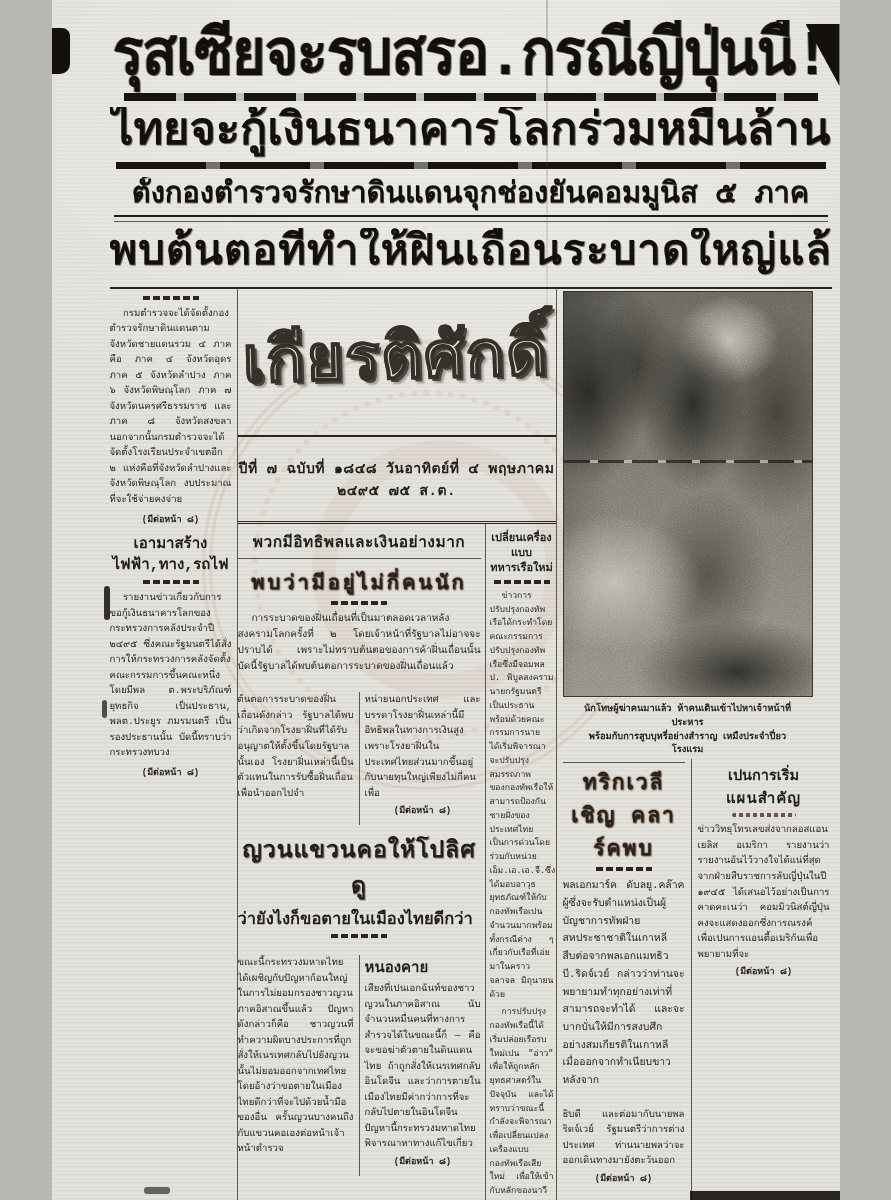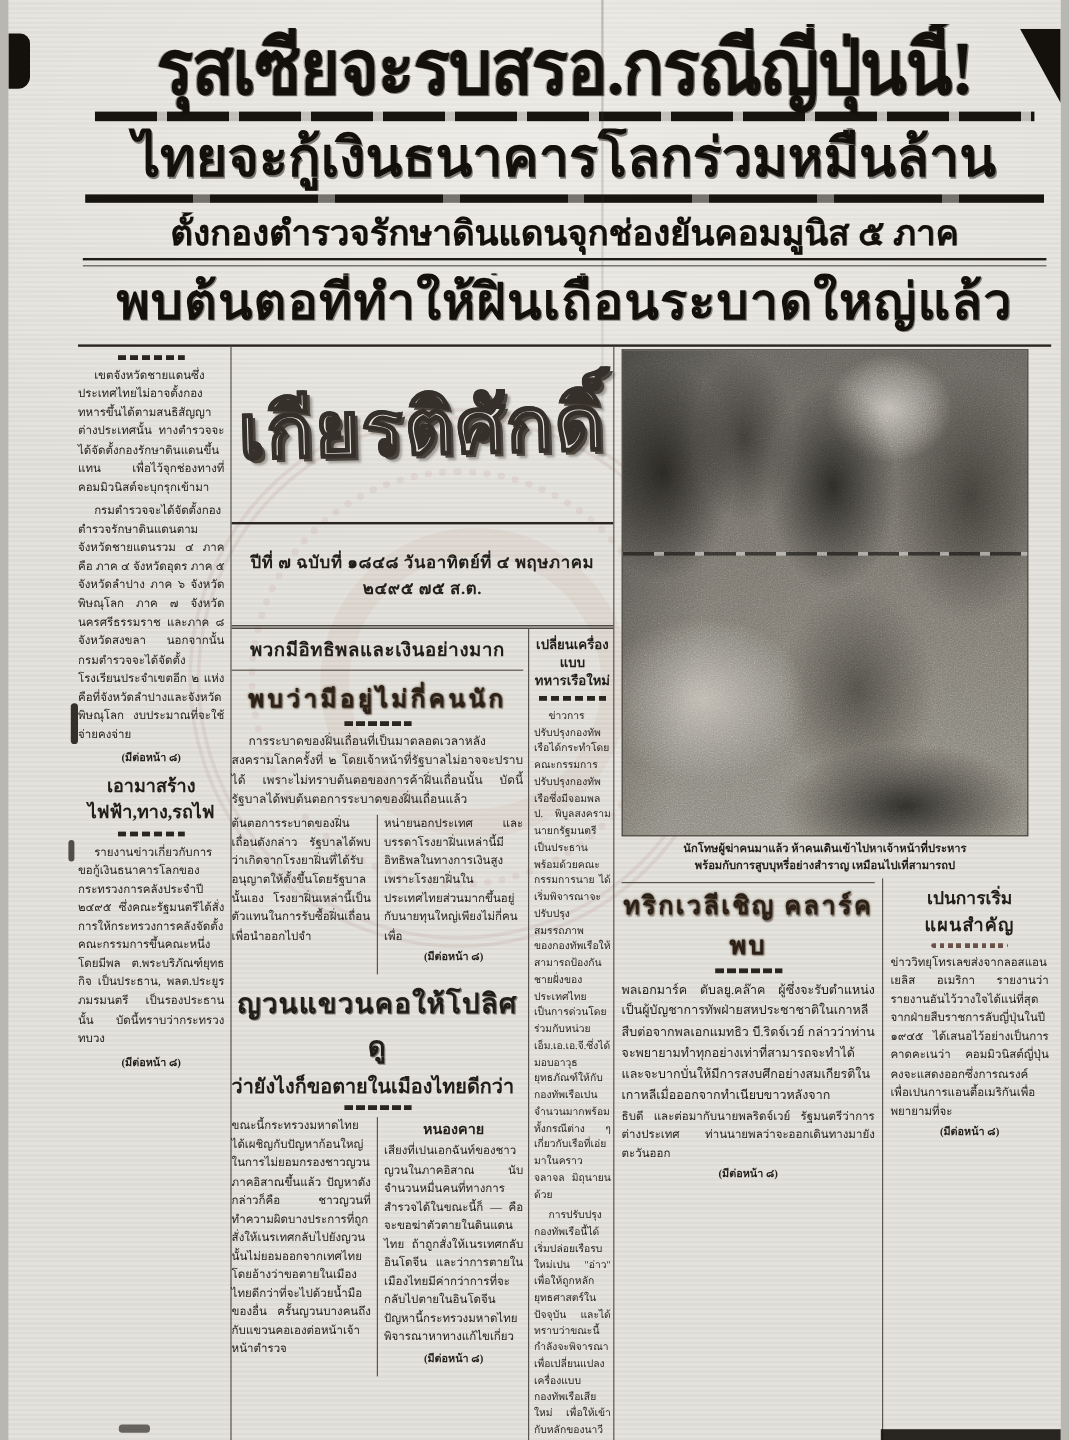--- a/index.html
+++ b/index.html
@@ -1,25 +1,25 @@
 <!DOCTYPE html>
 <html><head>
 <meta charset="utf-8">
 <style>
   html,body{margin:0;padding:0;background:#b9b7b2;}
   .paper{
     position:relative;
-    width:877px;height:1200px;
+    width:788px;height:1200px;
     margin:0 auto;
     background:
       radial-gradient(ellipse 900px 500px at 50% 10%, rgba(255,255,255,.35), rgba(255,255,255,0) 70%),
       repeating-linear-gradient(0deg, rgba(120,115,105,.05) 0 2px, rgba(255,255,255,.04) 2px 4px),
       #e3e1db;
     color:#211e19;
-    font-family:Liberation Serif, serif;
+    font-family:Liberation Mono, monospace;
     overflow:hidden;
   }
   .inner{position:absolute;left:58px;right:8px;top:24px;z-index:2;}
 
   
   .h-banner{white-space:nowrap;overflow:hidden;text-align:center;font-weight:900;color:#13100c;}
   .h1line{font-size:57px;line-height:1.18;transform:scaleY(1.12);letter-spacing:-1px;
           text-shadow:1px 1px 0 rgba(20,16,10,.55), -1px 0 0 rgba(20,16,10,.35);}
   .rule-seg{height:8px;margin:2px 14px 6px 14px;
     background:repeating-linear-gradient(90deg,#17130e 0 52px, rgba(23,19,14,.18) 52px 60px);}
@@ -61,28 +61,28 @@
   .center-cols{display:flex;flex:1 1 auto;align-items:stretch;}
   .center-articles{flex:1 1 auto;min-width:0;padding-right:4px;}
   .col-navy{width:64px;flex:0 0 auto;border-left:1px solid #5a554c;padding:3px 2px 0 4px;}
   .col-navy .sec-head{font-size:11px;line-height:1.4;}
   .col-navy .body-txt{font-size:8.6px;line-height:1.6;}
 
   .kicker{font-weight:900;font-size:15.5px;text-align:center;border-bottom:1px solid #5a554c;
           padding:5px 0 4px 0;letter-spacing:.5px;}
   .subhead-blur{font-weight:900;font-size:20px;text-align:center;letter-spacing:3px;margin:7px 0 1px 0;
           color:#2b2117;text-shadow:0 0 2px rgba(60,40,25,.9), 1px 1px 1px rgba(60,40,25,.6);}
-  .two-col{display:flex;align-items:stretch;margin-top:0;}
+  .two-col{display:flex;align-items:stretch;margin-top:17px;}
   .two-col .c{flex:1 1 0;min-width:0;}
   .two-col .c + .c{border-left:1px solid #5a554c;padding-left:5px;margin-left:5px;}
 
   .viet-h1{font-weight:900;font-size:23px;text-align:center;letter-spacing:1px;margin-top:6px;
            text-shadow:1px 1px 0 rgba(30,24,16,.5);}
   .viet-h2{font-weight:900;font-size:16.5px;text-align:left;margin-top:2px;}
-  .pl-dateline{font-size:12px;font-weight:bold;margin:0 0 2px 0;text-align:center;}
+  .pl-dateline{font-size:15px;font-weight:bold;margin:0 0 2px 0;}
 
   
   .photo-wrap{position:relative;margin:2px 19px 0 6px;}
   .photo{
     position:relative;height:404px;border:1px solid #3b362e;
     background:
       linear-gradient(100deg, rgba(0,0,0,.30), rgba(0,0,0,0) 26%),
       radial-gradient(ellipse 85px 130px at 10% 25%, rgba(40,38,34,.9), rgba(40,38,34,0) 70%),
       radial-gradient(ellipse 60px 100px at 30% 18%, rgba(52,50,45,.85), rgba(52,50,45,0) 70%),
       radial-gradient(ellipse 75px 120px at 52% 28%, rgba(35,34,30,.9), rgba(35,34,30,0) 72%),
@@ -148,21 +148,20 @@
     <div class="rule-solid"></div>
     <div class="h-banner h3line">ตั้งกองตำรวจรักษาดินแดนจุกช่องยันคอมมูนิส ๕ ภาค</div>
     <div class="rule-thin"></div>
     <div class="h-banner h4line">พบต้นตอที่ทำให้ฝิ่นเถื่อนระบาดใหญ่แล้ว</div>
 
     <div class="main">
 
       <div class="col-left">
         <div class="mini-rule"></div>
         <div class="body-txt">
-          <p>เขตจังหวัดชายแดนซึ่งประเทศไทยไม่อาจตั้งกองทหารขึ้นได้ตามสนธิสัญญาต่างประเทศนั้น ทางตำรวจจะได้จัดตั้งกองรักษาดินแดนขึ้นแทน เพื่อไว้จุกช่องทางที่คอมมิวนิสต์จะบุกรุกเข้ามา</p>
           <p>กรมตำรวจจะได้จัดตั้งกองตำรวจรักษาดินแดนตามจังหวัดชายแดนรวม ๔ ภาคคือ ภาค ๔ จังหวัดอุดร ภาค ๕ จังหวัดลำปาง ภาค ๖ จังหวัดพิษณุโลก ภาค ๗ จังหวัดนครศรีธรรมราช และภาค ๘ จังหวัดสงขลา นอกจากนั้นกรมตำรวจจะได้จัดตั้งโรงเรียนประจำเขตอีก ๒ แห่งคือที่จังหวัดลำปางและจังหวัดพิษณุโลก งบประมาณที่จะใช้จ่ายคงจ่าย</p>
         </div>
         <div class="cont">(มีต่อหน้า ๘)</div>
 
         <div class="sec-head" style="margin-top:6px">
           <div>เอามาสร้าง</div>
           <div class="l2">ไฟฟ้า,ทาง,รถไฟ</div>
         </div>
         <div class="mini-rule"></div>
         <div class="body-txt">
@@ -228,21 +227,21 @@
             <svg>
               <filter id="grain">
                   <feTurbulence type="fractalNoise" baseFrequency="0.9" numOctaves="2" stitchTiles="stitch"></feTurbulence>
                 <feColorMatrix type="saturate" values="0"></feColorMatrix>
                 </filter>
               <rect width="100%" height="100%" filter="url(#grain)"></rect>
             </svg>
           </div>
           <div class="caption">
             <div>นักโทษผู้ฆ่าคนมาแล้ว ห้าคนเดินเข้าไปหาเจ้าหน้าที่ประหาร</div>
-            <div>พร้อมกับการสูบบุหรี่อย่างสำราญ เหมือนไปเที่สามารถป</div>
+            <div>พร้อมกับการสูบบุหรี่อย่างสำราญ เหมืงประจำปี่ยวโรงแรม</div>
           </div>
         </div>
 
         <div class="below-photo">
 
           <div class="clark">
             <div class="clark-h1">ทริกเวลีเชิญ คลาร์คพบ</div>
             <div class="mini-rule"></div>
             <div class="lead">พลเอกมาร์ค ดับลยู.คล๊าค ผู้ซึ่งจะรับตำแหน่งเป็นผู้บัญชาการทัพฝ่ายสหประชาชาติในเกาหลี สืบต่อจากพลเอกแมทธิว บี.ริดจ์เวย์ กล่าวว่าท่านจะพยายามทำทุกอย่างเท่าที่สามารถจะทำได้ และจะบากบั่นให้มีการสงบศึกอย่างสมเกียรติในเกาหลีเมื่อออกจากทำเนียบขาวหลังจาก</div>
             <div class="two-col">

